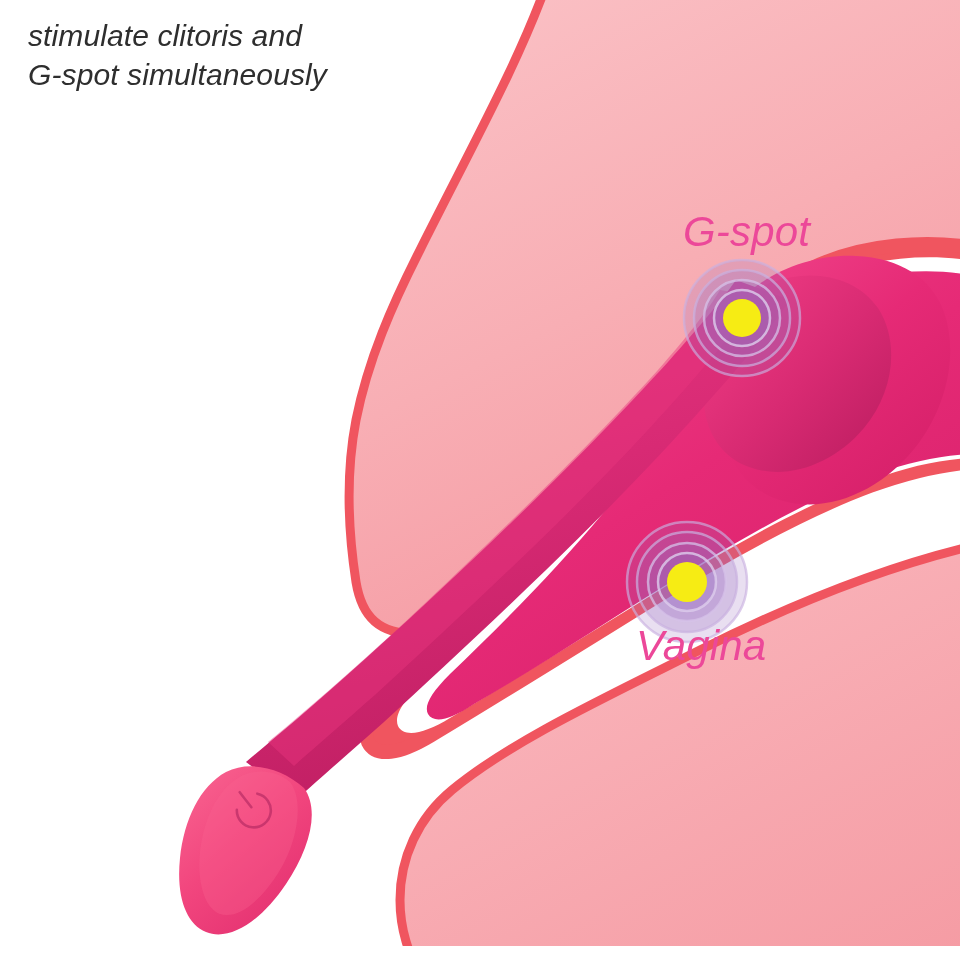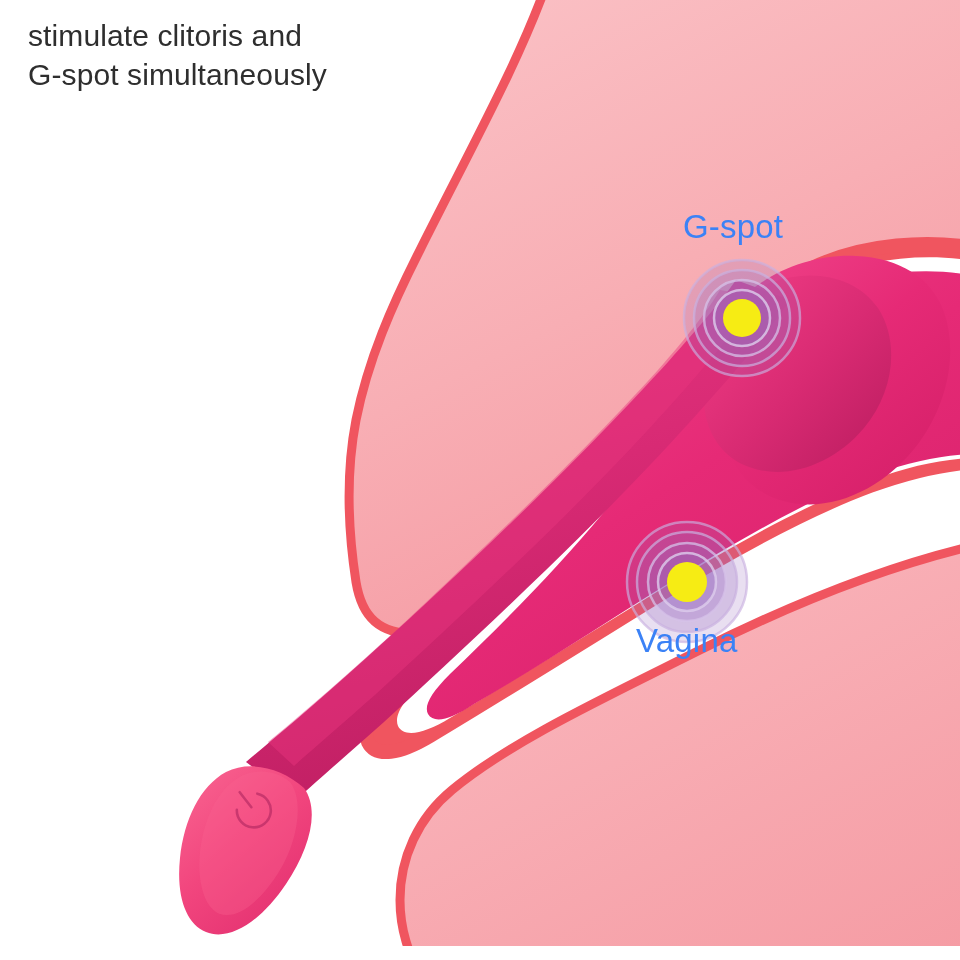--- a/index.html
+++ b/index.html
@@ -10,20 +10,21 @@
   }
   body {
     font-family: "Liberation Sans", sans-serif;
   }
   #stage {
     position: relative;
     width: 960px;
     height: 946px;
     background: #ffffff;
     overflow: hidden;
+    font-style: italic;
   }
   #art {
     position: absolute;
     inset: 0;
     width: 960px;
     height: 960px;
     display: block;
   }
   .caption {
     position: absolute;
@@ -35,23 +36,23 @@
     font-size: 30px;
     line-height: 1.30;
     font-weight: 400;
     letter-spacing: 0.1px;
     white-space: pre-line;
     user-select: none;
   }
   .hotspot-label {
     position: absolute;
     font-family: "Liberation Sans", sans-serif;
-    font-size: 33px;
+    font-size: 42px;
     font-weight: 400;
-    color: #3b82f6;
+    color: #ec4899;
     letter-spacing: 0.2px;
     white-space: nowrap;
     user-select: none;
   }
   #label-gspot {
     left: 683px;
     top: 208px;
   }
   #label-vagina {
     left: 636px;

